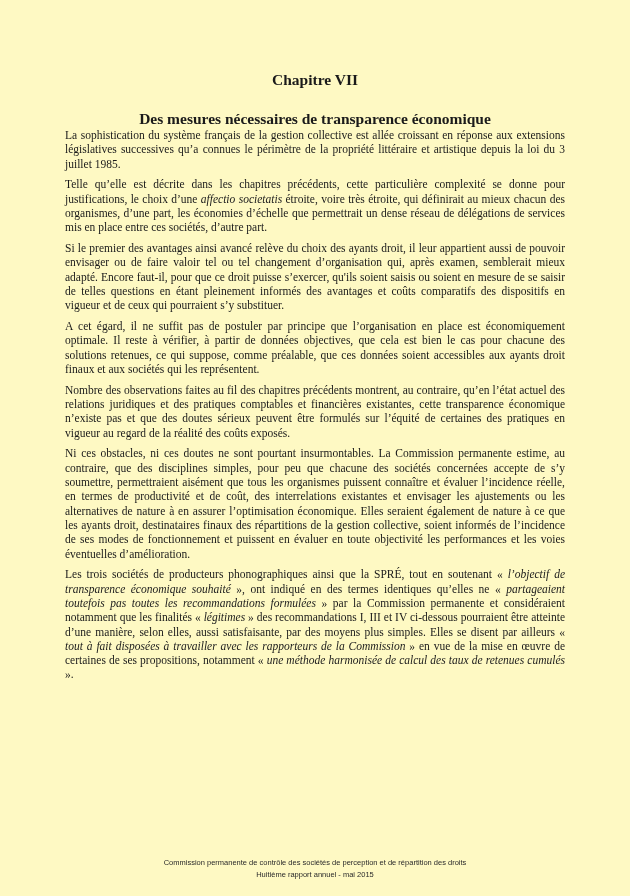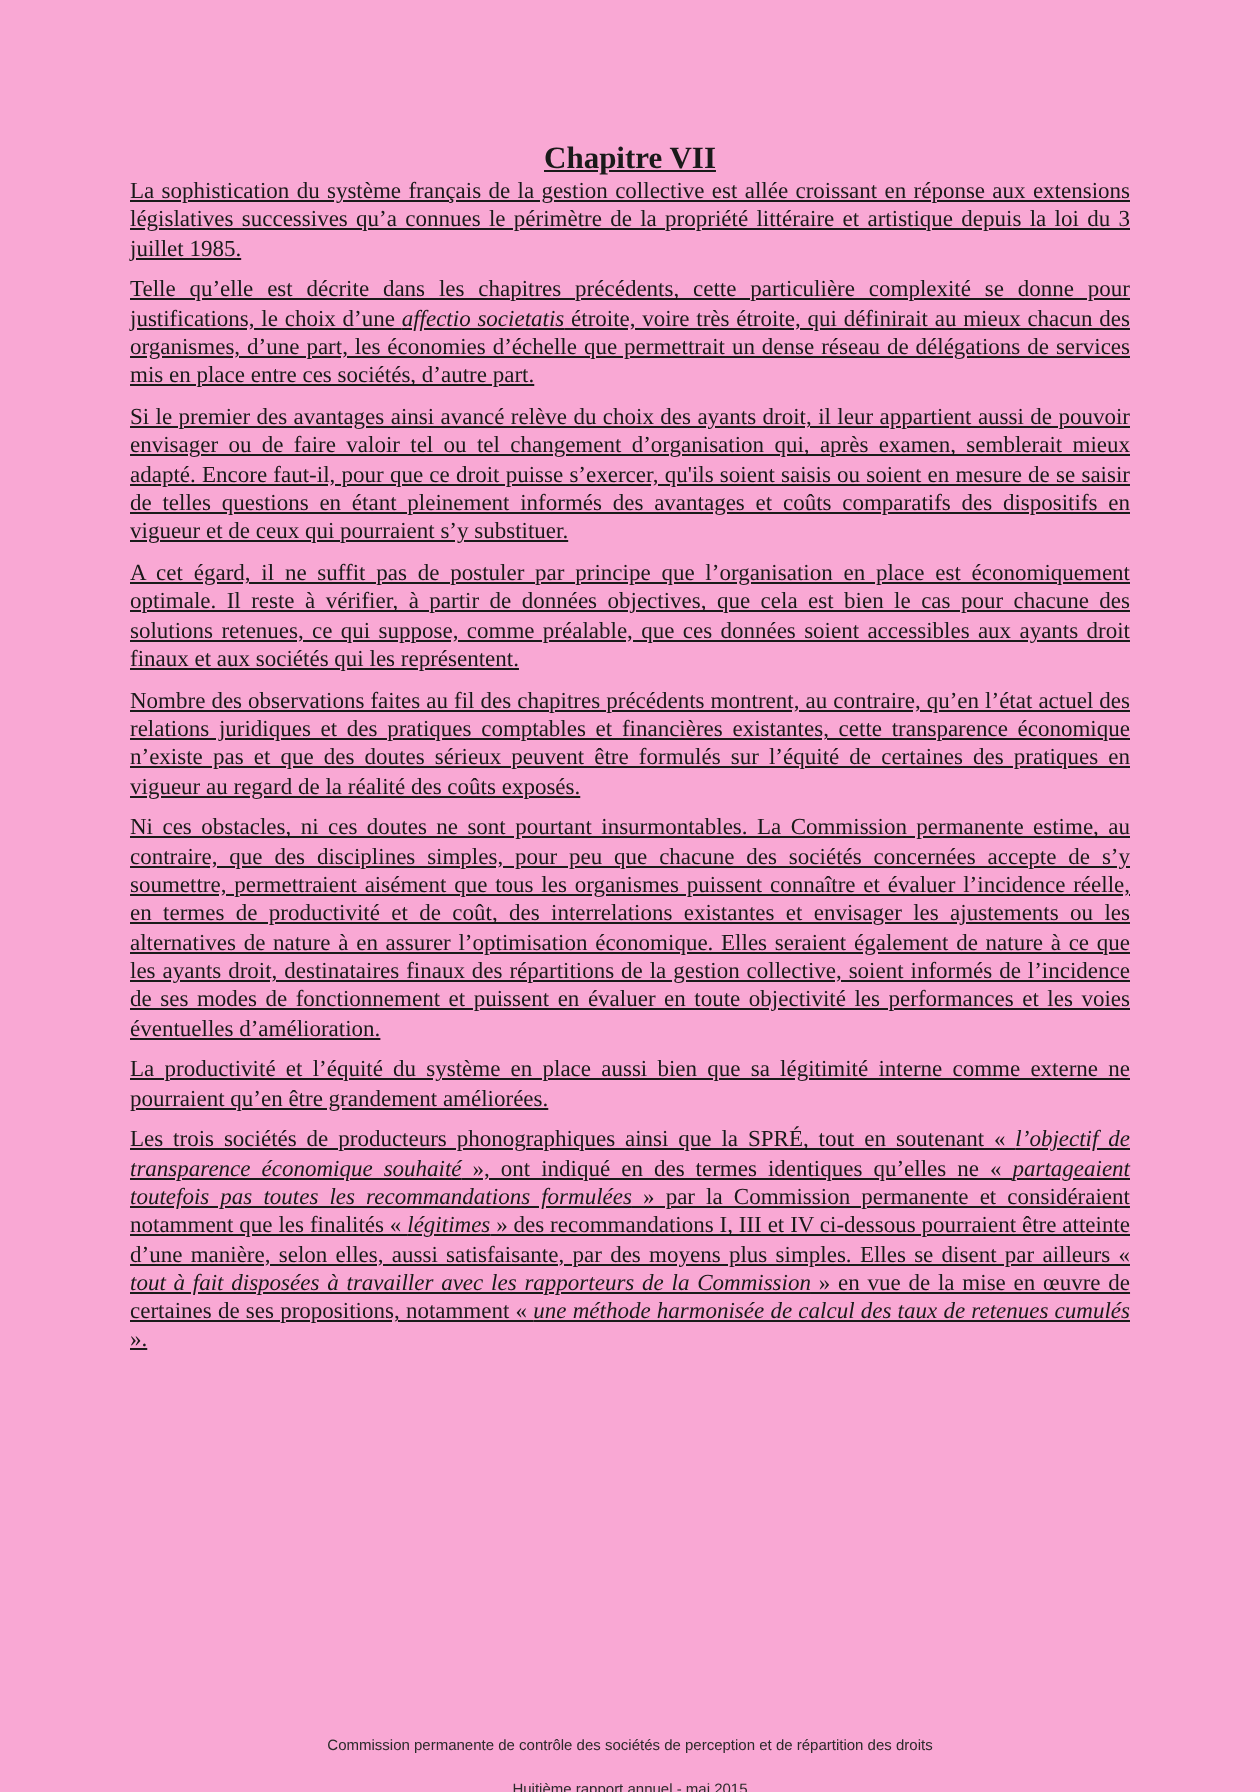--- a/index.html
+++ b/index.html
@@ -4,26 +4,25 @@
 <style>
   html, body {
     margin: 0;
     padding: 0;
     background: #ffffff;
   }
   .page {
     position: relative;
     width: 630px;
     height: 896px;
-    background: #f9a8d4;
+    background: #fef9c3;
     color: #1a1a1a;
     font-family: "Liberation Serif", serif;
     overflow: hidden;
     box-sizing: border-box;
-    text-decoration: underline;
   }
   .title {
     margin: 0;
     padding-top: 71px;
     text-align: center;
     font-size: 15.5px;
     font-weight: bold;
     color: #1a1a1a;
   }
   .subtitle {
@@ -54,39 +53,39 @@
     left: 0;
     top: 856px;
     width: 100%;
     text-align: center;
     font-family: "Liberation Sans", sans-serif;
     font-size: 7.5px;
     line-height: 9.5px;
     color: #2a2a2a;
   }
   .footer div {
-    margin: 12px;
+    margin: 2px;
   }
 </style>
 </head>
 <body>
 
 <div class="page">
 
   <h1 class="title">Chapitre VII</h1>
 
+  <h2 class="subtitle">Des mesures nécessaires de transparence économique</h2>
 
   <div class="body-text">
       <p class="para"><span>La sophistication du système français de la gestion collective est allée croissant en réponse aux extensions législatives successives qu’a connues le périmètre de la propriété littéraire et artistique depuis la loi du 3 juillet 1985.</span></p>
       <p class="para"><span>Telle qu’elle est décrite dans les chapitres précédents, cette particulière complexité se donne pour justifications, le choix d’une </span><span class="it">affectio societatis</span><span> étroite, voire très étroite, qui définirait au mieux chacun des organismes, d’une part, les économies d’échelle que permettrait un dense réseau de délégations de services mis en place entre ces sociétés, d’autre part.</span></p>
       <p class="para"><span>Si le premier des avantages ainsi avancé relève du choix des ayants droit, il leur appartient aussi de pouvoir envisager ou de faire valoir tel ou tel changement d’organisation qui, après examen, semblerait mieux adapté. Encore faut-il, pour que ce droit puisse s’exercer, qu'ils soient saisis ou soient en mesure de se saisir de telles questions en étant pleinement informés des avantages et coûts comparatifs des dispositifs en vigueur et de ceux qui pourraient s’y substituer.</span></p>
       <p class="para"><span>A cet égard, il ne suffit pas de postuler par principe que l’organisation en place est économiquement optimale. Il reste à vérifier, à partir de données objectives, que cela est bien le cas pour chacune des solutions retenues, ce qui suppose, comme préalable, que ces données soient accessibles aux ayants droit finaux et aux sociétés qui les représentent.</span></p>
       <p class="para"><span>Nombre des observations faites au fil des chapitres précédents montrent, au contraire, qu’en l’état actuel des relations juridiques et des pratiques comptables et financières existantes, cette transparence économique n’existe pas et que des doutes sérieux peuvent être formulés sur l’équité de certaines des pratiques en vigueur au regard de la réalité des coûts exposés.</span></p>
       <p class="para"><span>Ni ces obstacles, ni ces doutes ne sont pourtant insurmontables. La Commission permanente estime, au contraire, que des disciplines simples, pour peu que chacune des sociétés concernées accepte de s’y soumettre, permettraient aisément que tous les organismes puissent connaître et évaluer l’incidence réelle, en termes de productivité et de coût, des interrelations existantes et envisager les ajustements ou les alternatives de nature à en assurer l’optimisation économique. Elles seraient également de nature à ce que les ayants droit, destinataires finaux des répartitions de la gestion collective, soient informés de l’incidence de ses modes de fonctionnement et puissent en évaluer en toute objectivité les performances et les voies éventuelles d’amélioration.</span></p>
-      <p class="para"><span>La productivité et l’équité du système en place aussi bien que sa légitimité interne comme externe ne pourraient qu’en être grandement améliorées.</span></p>
       <p class="para"><span>Les trois sociétés de producteurs phonographiques ainsi que la SPRÉ, tout en soutenant « </span><span class="it">l’objectif de transparence économique souhaité</span><span> », ont indiqué en des termes identiques qu’elles ne « </span><span class="it">partageaient toutefois pas toutes les recommandations formulées</span><span> » par la Commission permanente et considéraient notamment que les finalités « </span><span class="it">légitimes</span><span> » des recommandations I, III et IV ci-dessous pourraient être atteinte d’une manière, selon elles, aussi satisfaisante, par des moyens plus simples. Elles se disent par ailleurs « </span><span class="it">tout à fait disposées à travailler avec les rapporteurs de la Commission</span><span> » en vue de la mise en œuvre de certaines de ses propositions, notamment « </span><span class="it">une méthode harmonisée de calcul des taux de retenues cumulés</span><span> ».</span></p>
     </div>
 
   <div class="footer">
     <div>Commission permanente de contrôle des sociétés de perception et de répartition des droits</div>
     <div>Huitième rapport annuel - mai 2015</div>
   </div>
 
 </div>
 

